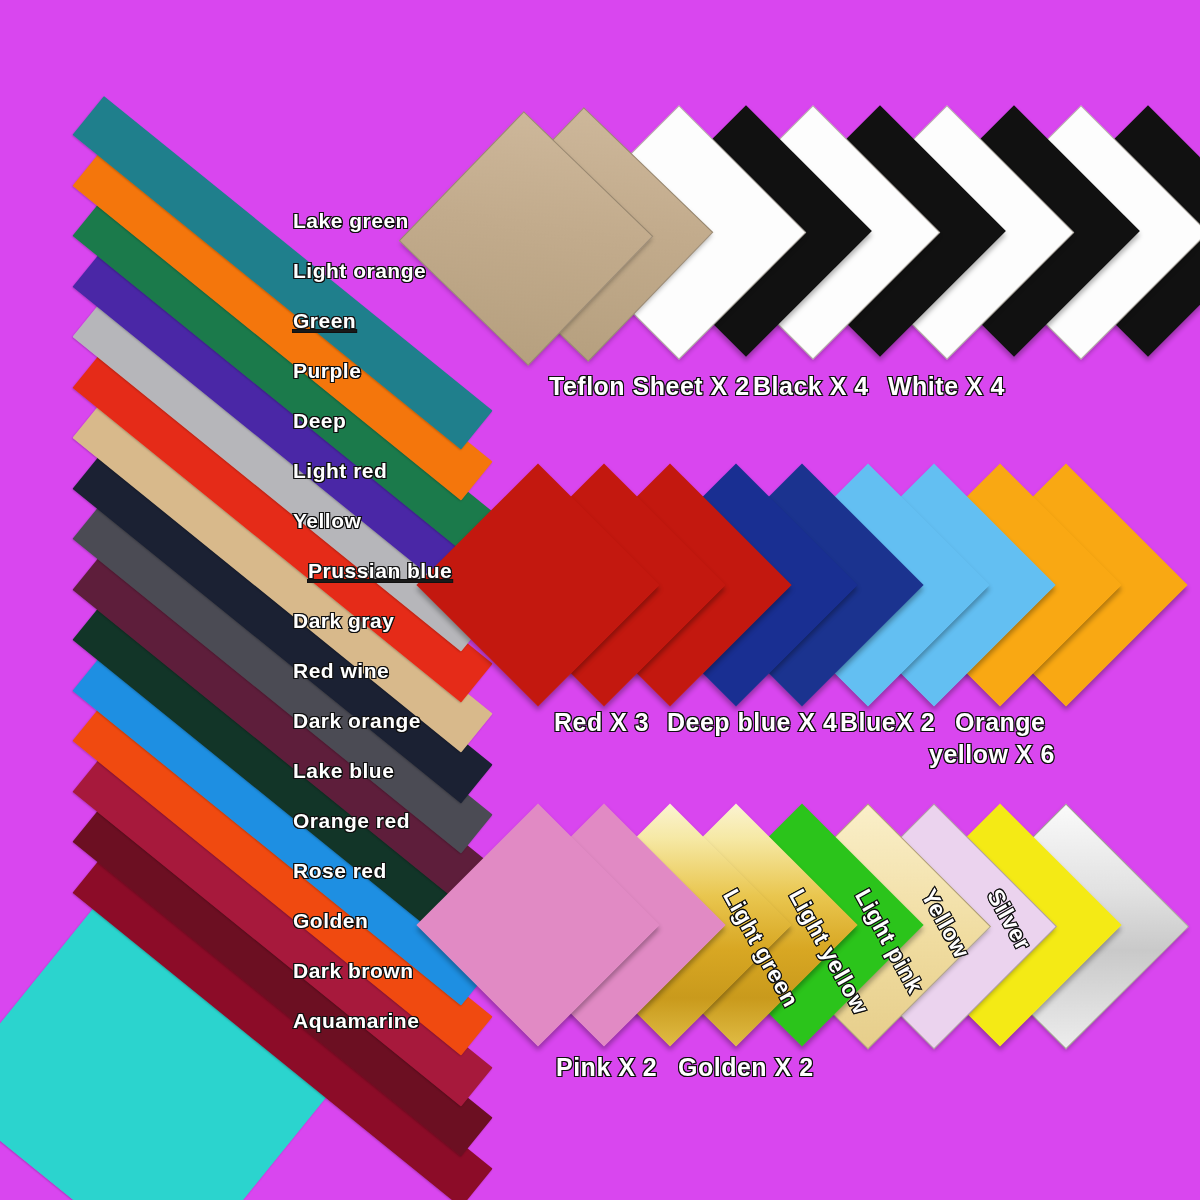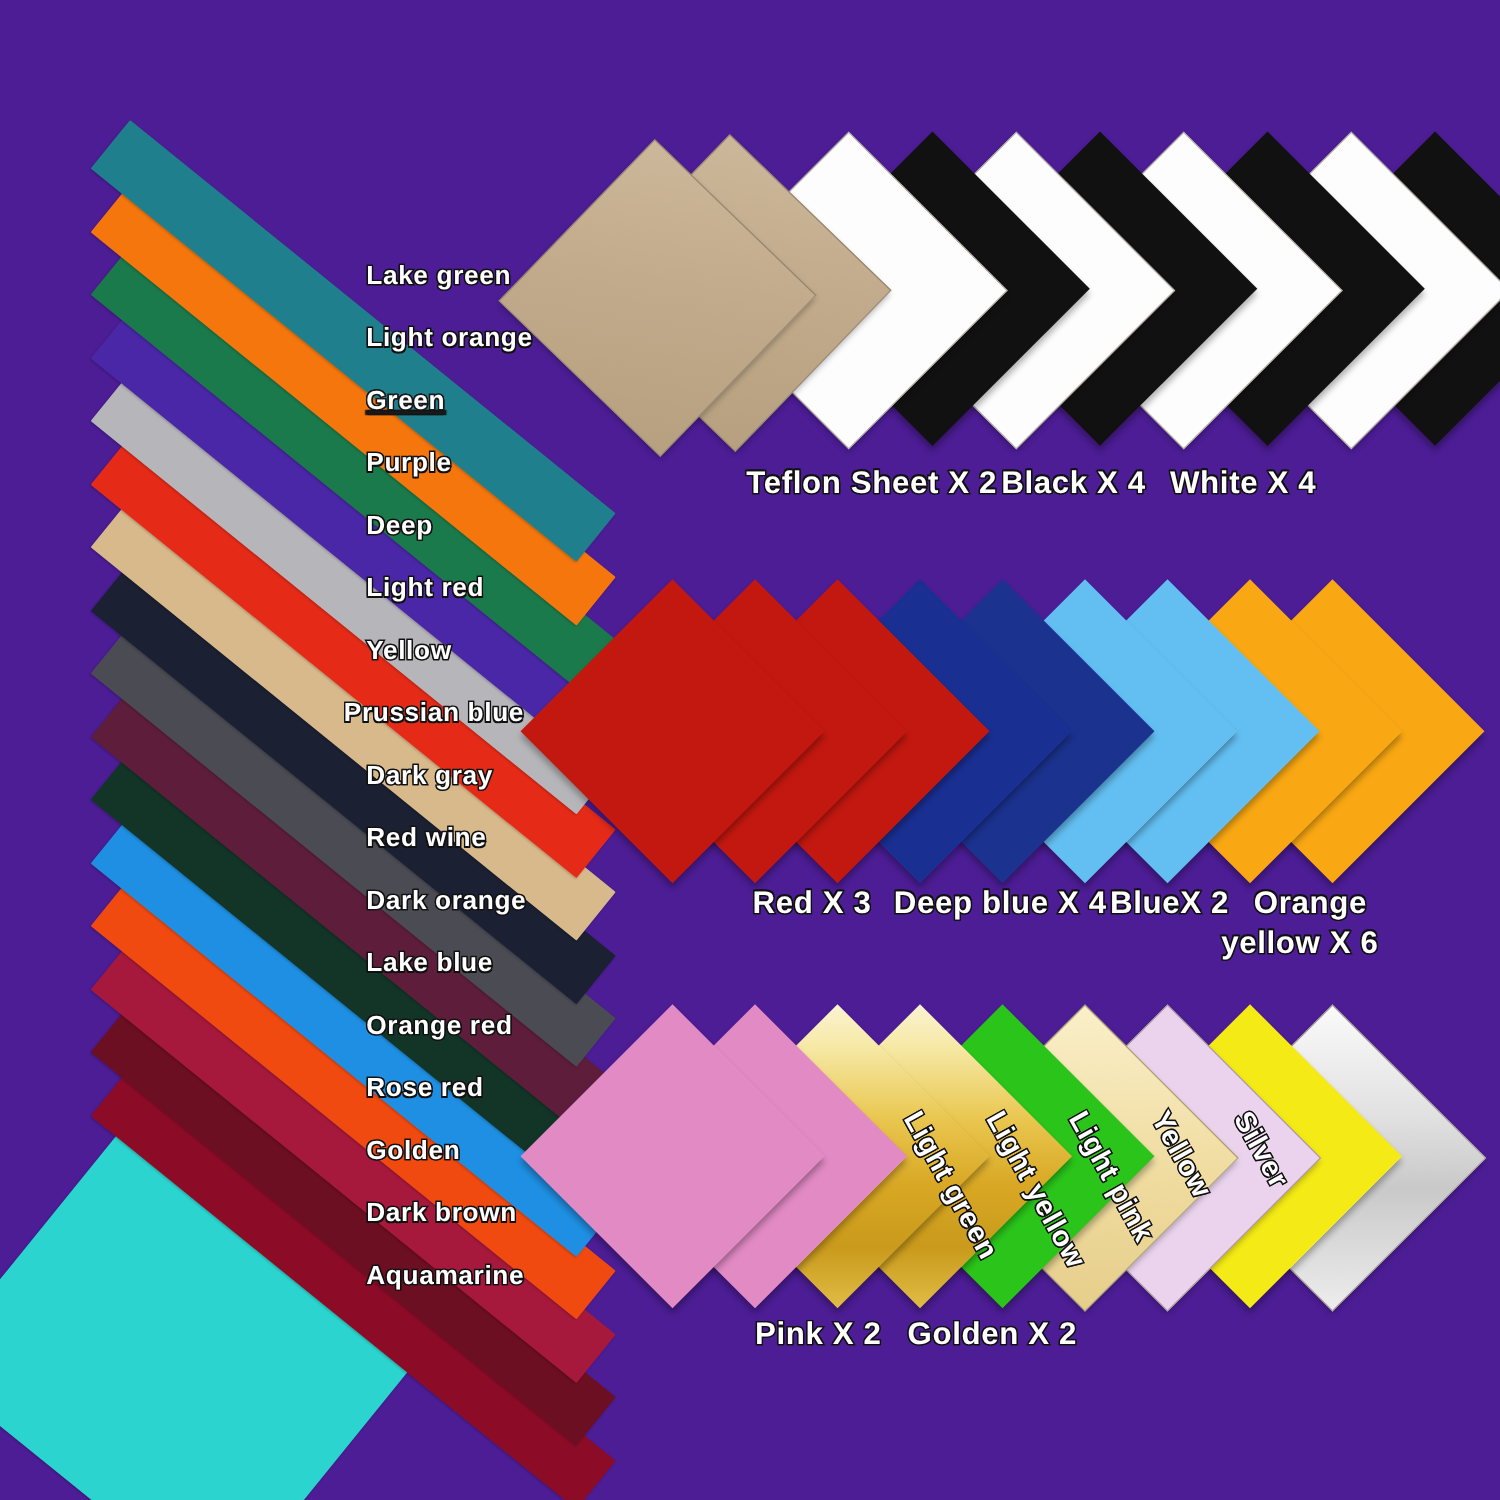--- a/index.html
+++ b/index.html
@@ -2,38 +2,38 @@
 <html><head>
 <meta charset="utf-8">
 <style>
   html,body{margin:0;padding:0;}
   body{
     width:1200px;height:1200px;
     background:#ffffff;
     font-family:"Liberation Sans", sans-serif;
     overflow:hidden;
   }
-  #stage{position:relative;width:1200px;height:1200px;background:#4c1d95;overflow:hidden;}
+  #stage{position:relative;width:1200px;height:1200px;background:#d946ef;overflow:hidden;}
 
   
   .lbl{
     position:absolute;
     color:#ffffff;
     font-weight:bold;
     white-space:pre;
     letter-spacing:0.5px;
     -webkit-text-stroke:2.2px #1a1a1a;
     paint-order:stroke fill;
     text-shadow:
       0 0 1px #111,
       1px 1px 0 #111, -1px -1px 0 #111,
       1px -1px 0 #111, -1px 1px 0 #111;
   }
   .lbl-left{font-size:21px;line-height:22px;}
-  .lbl-grp{font-size:25px;line-height:28px;margin-left:48px;}
+  .lbl-grp{font-size:25px;line-height:28px;}
   .lbl-diag{font-size:23px;line-height:24px;transform-origin:0 0;}
 
   
   .strip{
     position:absolute;
     transform-origin:0 0;
     transform:rotate(39deg);
     border-radius:1px;
     box-shadow:0 1px 2px rgba(0,0,0,0.22);
   }
@@ -112,21 +112,21 @@
       </div>
     </div>
   <div id="left-fan-labels">
       <div class="lbl lbl-left" style="left: 293px; top: 210px; z-index: 60;">Lake green</div>
       <div class="lbl lbl-left" style="left: 293px; top: 260px; z-index: 60;">Light orange</div>
       <div class="lbl lbl-left" style="left: 293px; top: 310px; z-index: 60; text-decoration: underline;">Green</div>
       <div class="lbl lbl-left" style="left: 293px; top: 360px; z-index: 60;">Purple</div>
       <div class="lbl lbl-left" style="left: 293px; top: 410px; z-index: 60;">Deep</div>
       <div class="lbl lbl-left" style="left: 293px; top: 460px; z-index: 60;">Light red</div>
       <div class="lbl lbl-left" style="left: 293px; top: 510px; z-index: 60;">Yellow</div>
-      <div class="lbl lbl-left" style="left: 275px; top: 560px; z-index: 60;">Prussian blue</div>
+      <div class="lbl lbl-left" style="left: 308px; top: 560px; z-index: 60; text-decoration: underline;">Prussian blue</div>
       <div class="lbl lbl-left" style="left: 293px; top: 610px; z-index: 60;">Dark gray</div>
       <div class="lbl lbl-left" style="left: 293px; top: 660px; z-index: 60;">Red wine</div>
       <div class="lbl lbl-left" style="left: 293px; top: 710px; z-index: 60;">Dark orange</div>
       <div class="lbl lbl-left" style="left: 293px; top: 760px; z-index: 60;">Lake blue</div>
       <div class="lbl lbl-left" style="left: 293px; top: 810px; z-index: 60;">Orange red</div>
       <div class="lbl lbl-left" style="left: 293px; top: 860px; z-index: 60;">Rose red</div>
       <div class="lbl lbl-left" style="left: 293px; top: 910px; z-index: 60;">Golden</div>
       <div class="lbl lbl-left" style="left: 293px; top: 960px; z-index: 60;">Dark brown</div>
       <div class="lbl lbl-left" style="left: 293px; top: 1010px; z-index: 60;">Aquamarine</div>
     </div>

